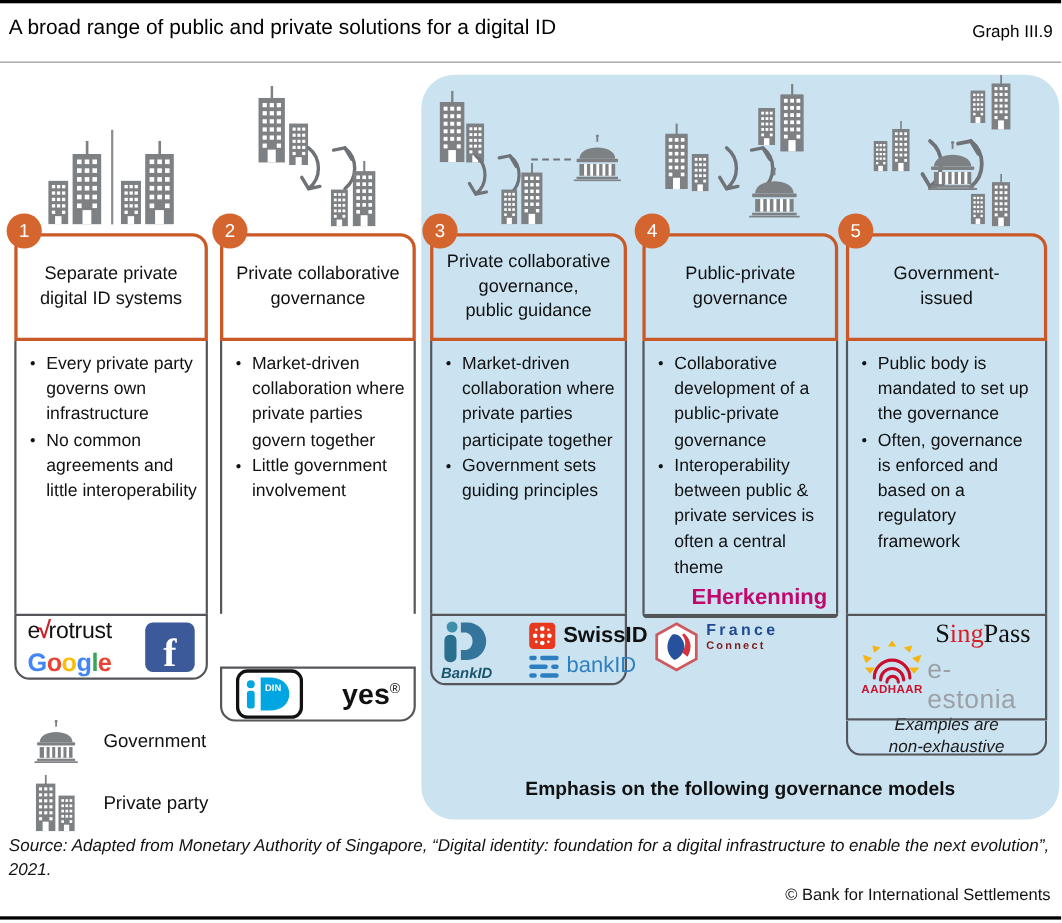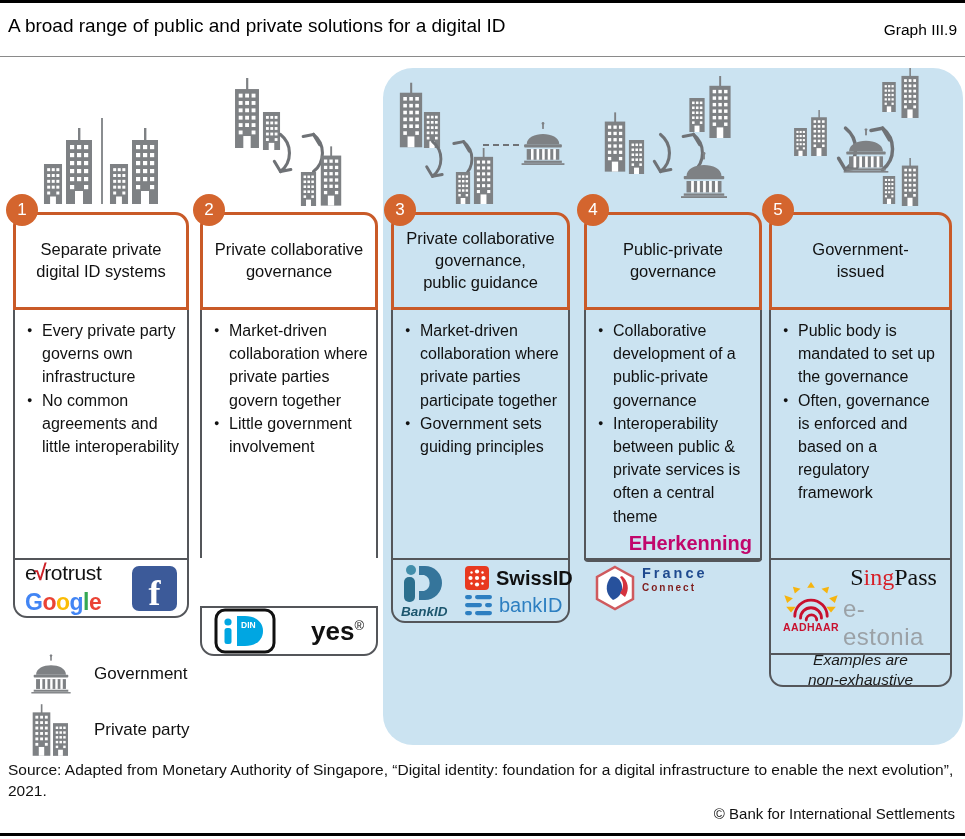--- a/index.html
+++ b/index.html
@@ -49,21 +49,21 @@
       font-family:"Liberation Serif",serif;font-weight:700;font-size:36px;line-height:0.95;}
   
   .l2{display:flex;align-items:center;justify-content:space-between;height:100%;padding:0 12px;margin-top:48px;}
   .yes{font-size:26px;font-weight:700;color:#111;}
   .yes sup{font-size:13px;font-weight:400;}
   
   .l3{display:grid;grid-template-columns:64px 1fr;height:100%;padding:4px 6px 2px 8px;}
   .bankid-se{display:flex;flex-direction:column;align-items:flex-start;justify-content:flex-end;}
   .bankid-se-label{font-size:13.5px;font-weight:800;font-style:italic;color:#1c566e;}
   .l3-right{display:flex;flex-direction:column;justify-content:space-around;align-items:flex-start;}
-  .swissid-row,.bankidno-row{display:flex;align-items:center;gap:7px;}
+  .swissid-row,.bankidno-row{display:flex;align-items:flex-end;gap:7px;margin-left:16px;}
   .swissid-label{font-size:20px;font-weight:800;color:#111;}
   .bankidno-label{font-size:20px;color:#2d7fc1;}
   
   .l4{position:relative;height:100%;}
   .fc{position:absolute;left:8px;top:5px;display:flex;align-items:flex-start;gap:6px;}
   .fc-text{display:flex;flex-direction:column;gap:1px;}
   .fc-france{font-size:14.5px;font-weight:700;letter-spacing:3px;color:#1f4a8f;}
   .fc-connect{font-size:10px;font-weight:700;letter-spacing:2px;color:#7f1d1d;}
   .eherkenning{position:absolute;right:8px;bottom:5px;font-size:20px;font-weight:600;color:#c1066c;}
   
@@ -74,21 +74,21 @@
   .singpass{font-family:"Liberation Serif",serif;font-size:24px;color:#111;}
   .sp-red{color:#d71f27;}
   .eestonia{font-size:24px;color:#9ba1a6;letter-spacing:0.5px;}
 
   .emphasis{position:absolute;left:383px;width:580px;top:707px;text-align:center;
             font-size:17.5px;font-weight:700;color:#111;}
   .legend{position:absolute;left:28px;top:650px;display:flex;flex-direction:column;gap:8px;}
   .legend-row{display:flex;align-items:center;gap:20px;height:48px;}
   .legend-icon{width:46px;display:flex;justify-content:center;}
   .legend-label{font-size:17px;color:#111;}
-  .source{position:absolute;left:8px;top:760px;width:950px;font-size:15.5px;line-height:1.35;color:#111;}
+  .source{position:absolute;left:8px;top:760px;width:950px;font-size:15.5px;line-height:1.35;color:#111;font-style:italic;}
   .copyright{position:absolute;right:10px;top:805px;font-size:15px;color:#111;}
 </style>
 </head>
 <body>
 
 <svg width="0" height="0" style="position:absolute" aria-hidden="true">
   <defs>
     <symbol id="sym-tall" viewBox="0 0 28 76">
       <rect x="13" y="0" width="2.4" height="13" fill="#7e8184"></rect>
       <rect x="1" y="12" width="26" height="64" fill="#7e8184"></rect>
@@ -428,20 +428,21 @@
         <div class="l5-right">
           <div class="singpass"><span>S</span><span class="sp-red">ing</span><span>Pass</span></div>
           <div class="eestonia">e-estonia</div>
         </div>
       </div>
       <div class="note">Examples are
 non-exhaustive</div>
     </div>
   </div>
 
+  <div class="emphasis">Emphasis on the following governance models</div>
 
   <div class="legend">
     <div class="legend-row">
       <div class="legend-icon">
         <svg width="44" height="40" viewBox="0 0 56 50">
             <use href="#sym-capitol"></use>
           </svg>
       </div>
       <div class="legend-label">Government</div>
     </div>

